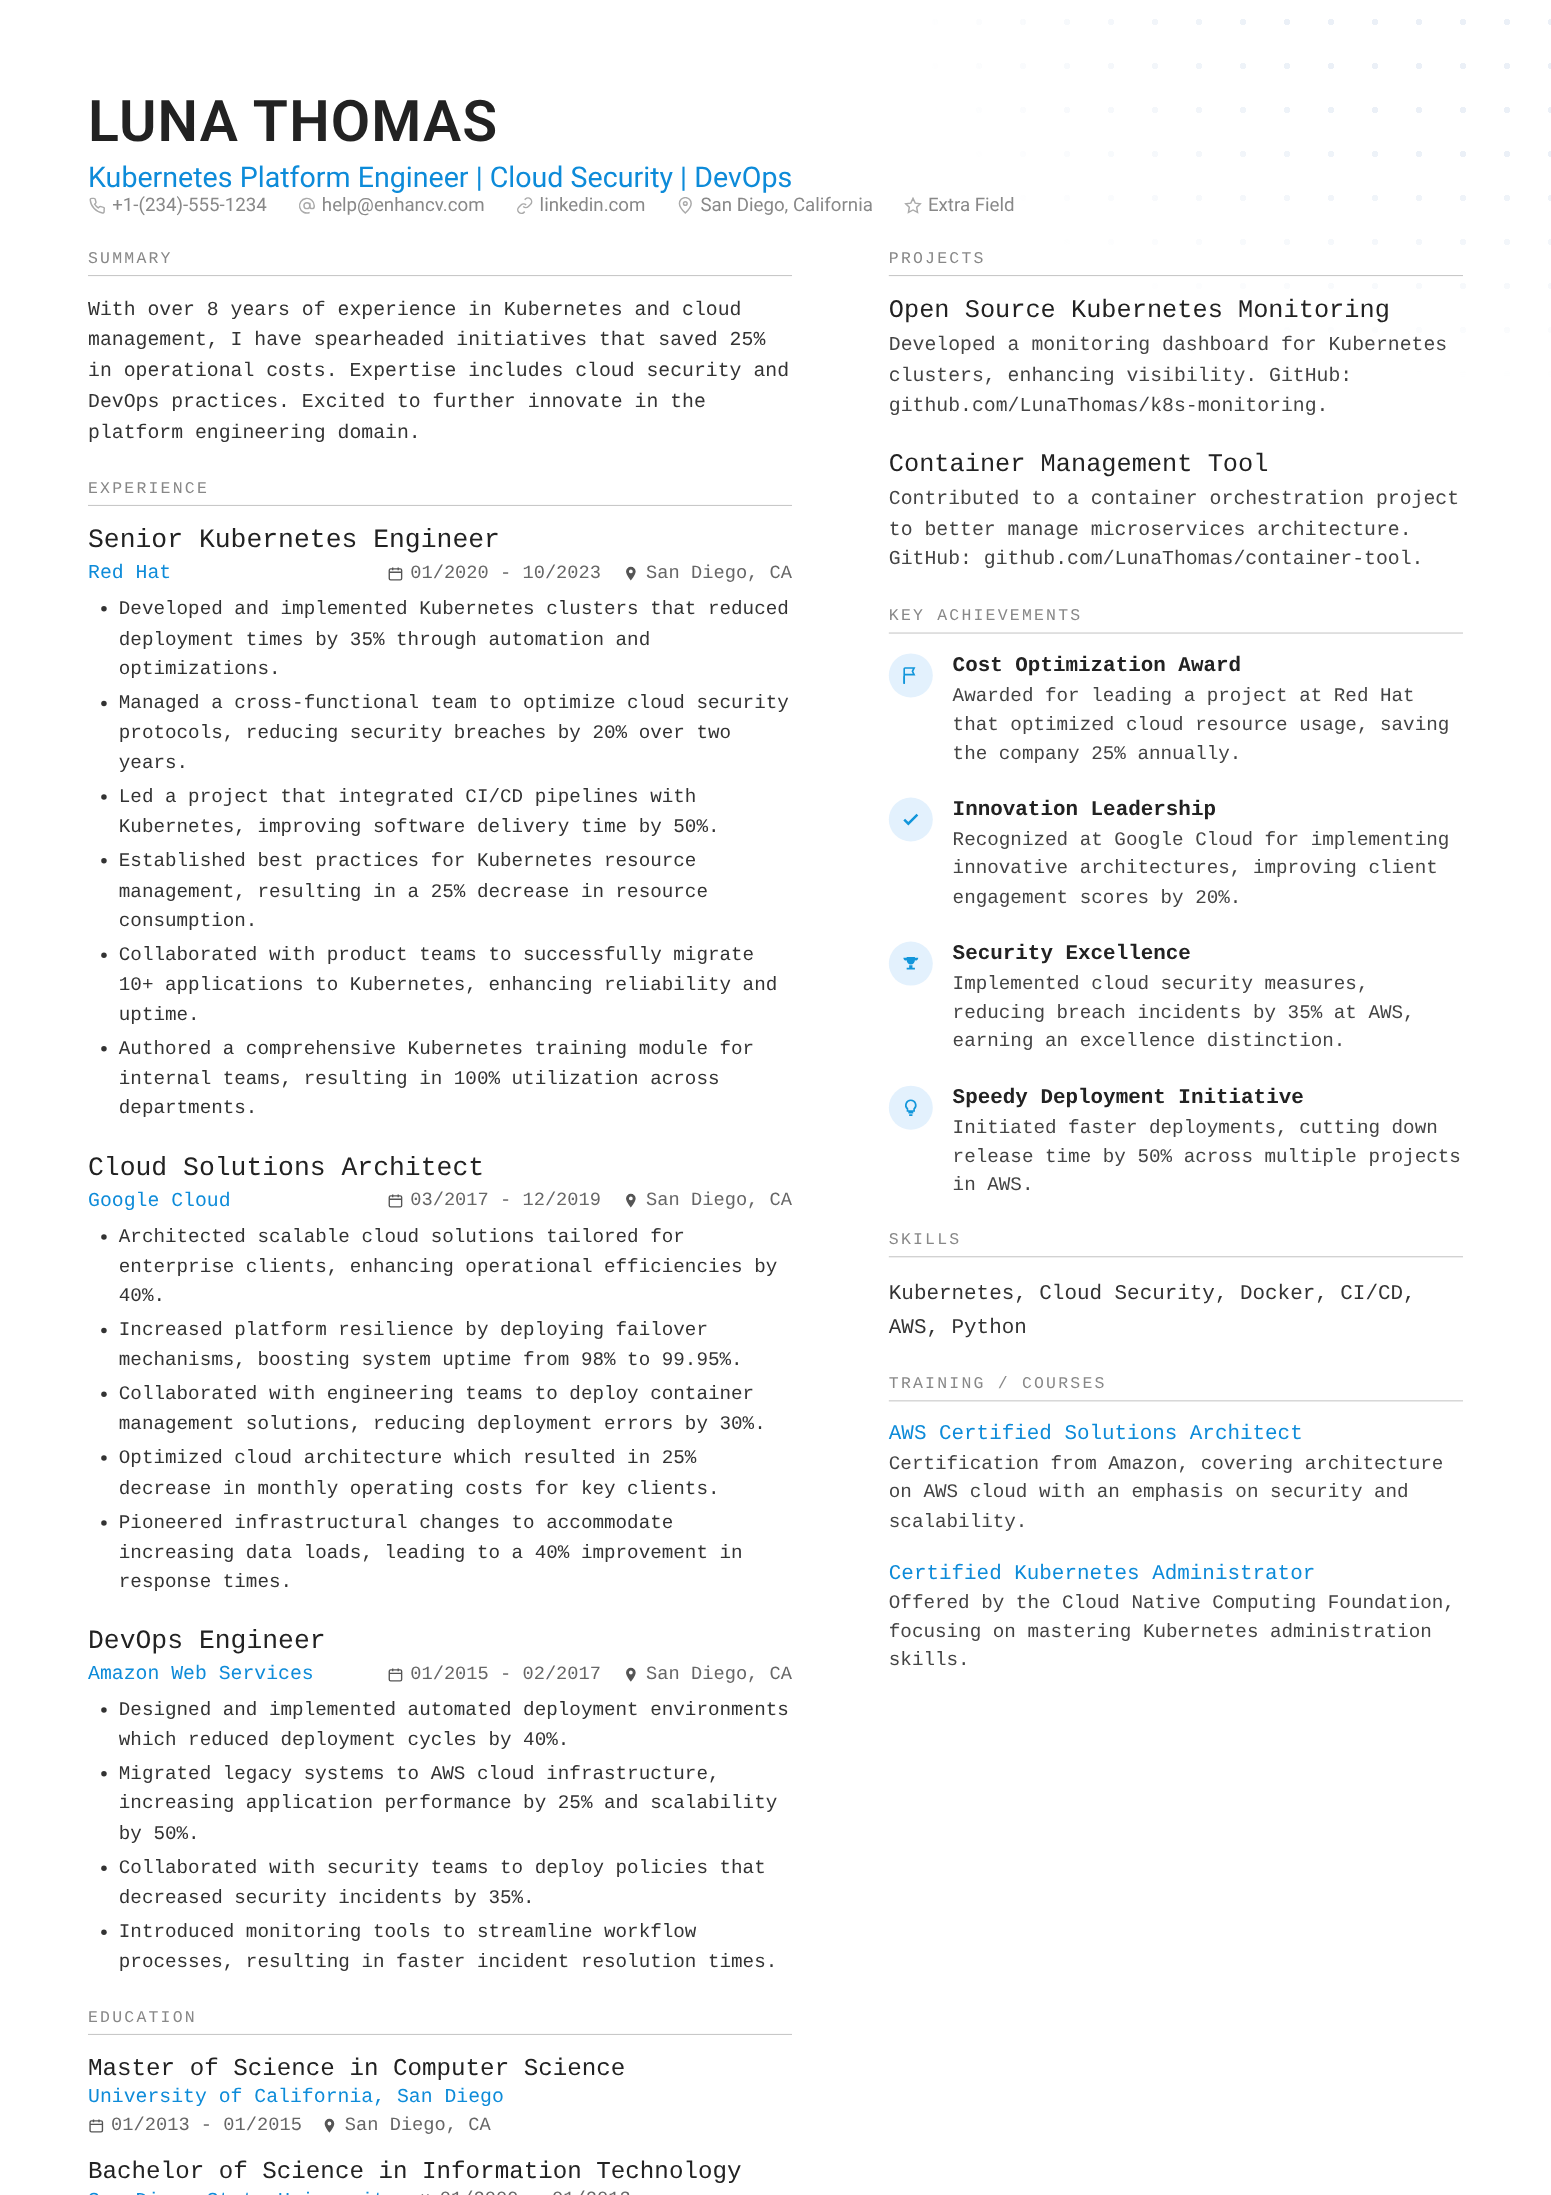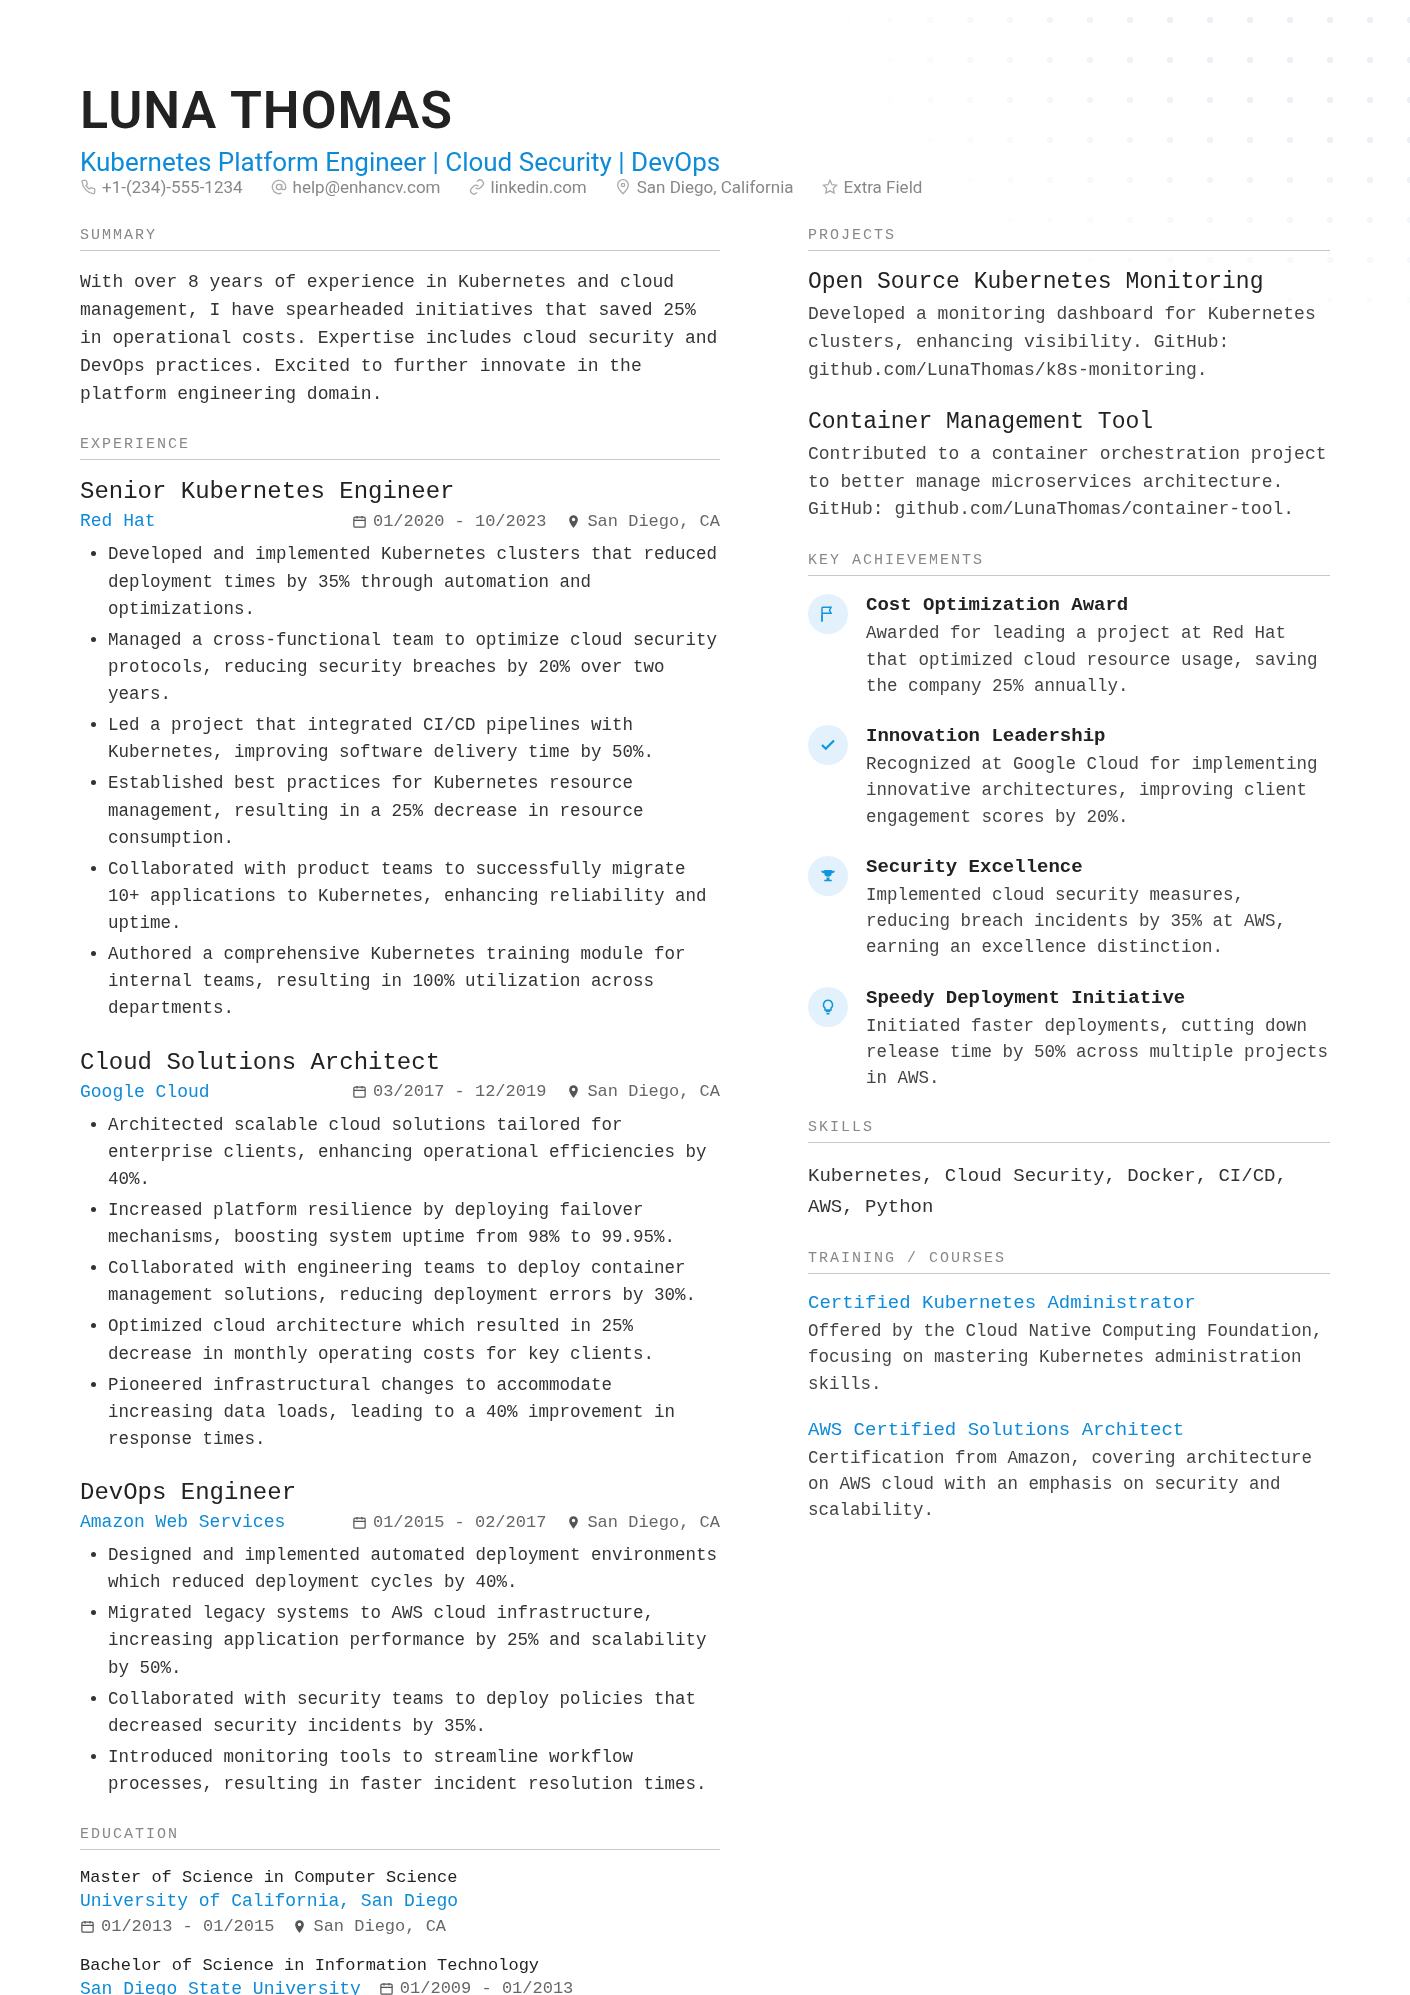--- a/index.html
+++ b/index.html
@@ -108,21 +108,21 @@
   ul.bullets {
     list-style: disc;
     padding-left: 28px;
     font-size: 17.5px;
     line-height: 1.55;
     color: #333;
   }
   ul.bullets li { margin-bottom: 4px; }
 
   .edu { margin-bottom: 20px; }
-  .edu-degree { font-size: 17px; font-weight:500; color:#222; margin-bottom:4px; }
+  .edu-degree { font-size: 22px; font-weight:500; color:#222; margin-bottom:4px; }
   .edu-row { display:flex; flex-wrap:wrap; gap:18px; align-items:flex-start; font-size:17px; }
   .edu-school { color:#0d8bd9; font-size:18px; }
 
   .proj { margin-bottom: 24px; }
   .proj-title { font-size: 23px; font-weight:500; color:#222; margin-bottom:6px; }
   .proj-desc { font-size:18px; line-height:1.55; color:#444; }
 
   .achv { display:flex; gap:18px; margin-bottom:26px; }
   .achv-icon {
     flex: 0 0 40px; height:40px; border-radius:50%;
@@ -423,26 +423,26 @@
     </div>
           </div>
         </div>
 
       <div class="section-heading">SKILLS</div>
       <p class="skills-text">Kubernetes, Cloud Security, Docker, CI/CD, AWS, Python</p>
 
       <div class="section-heading">TRAINING / COURSES</div>
       <div id="courses-list">
           <div class="course">
+    <div class="course-title">AWS Certified Solutions Architect</div>
+    <div class="course-desc">Certification from Amazon, covering architecture on AWS cloud with an emphasis on security and scalability.</div>
+          </div>
+          <div class="course">
     <div class="course-title">Certified Kubernetes Administrator</div>
     <div class="course-desc">Offered by the Cloud Native Computing Foundation, focusing on mastering Kubernetes administration skills.</div>
-          </div>
-          <div class="course">
-    <div class="course-title">AWS Certified Solutions Architect</div>
-    <div class="course-desc">Certification from Amazon, covering architecture on AWS cloud with an emphasis on security and scalability.</div>
           </div>
         </div>
     </div>
   </div>
 
   <footer class="page-footer">
     <span>www.enhancv.com</span>
     <span class="powered">
       <span>Powered by</span>
       <span class="enh-logo">

